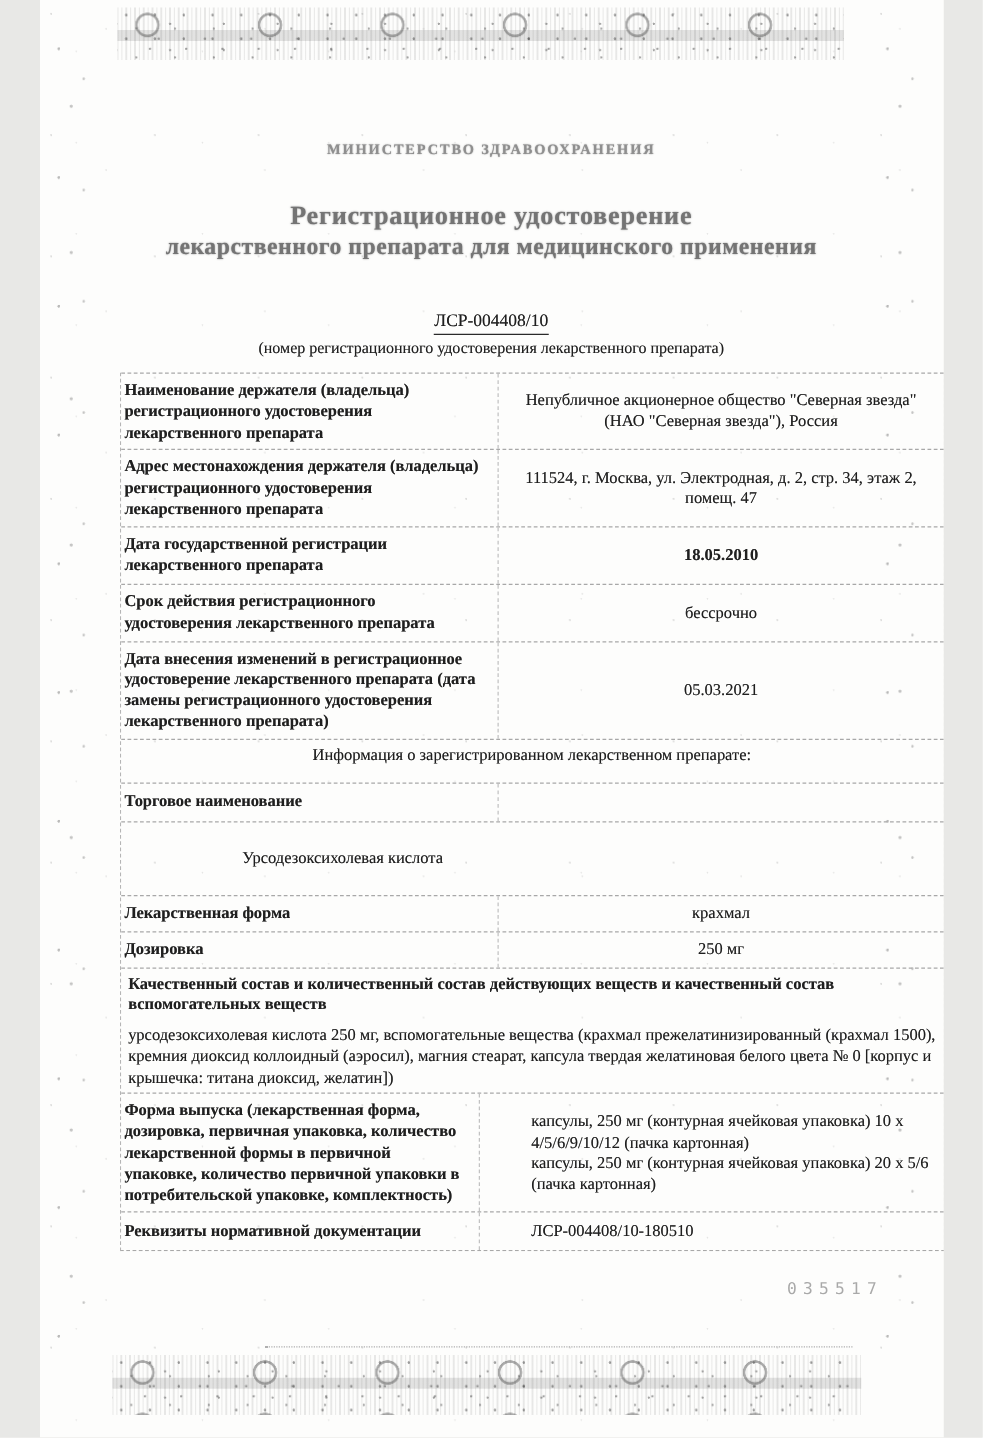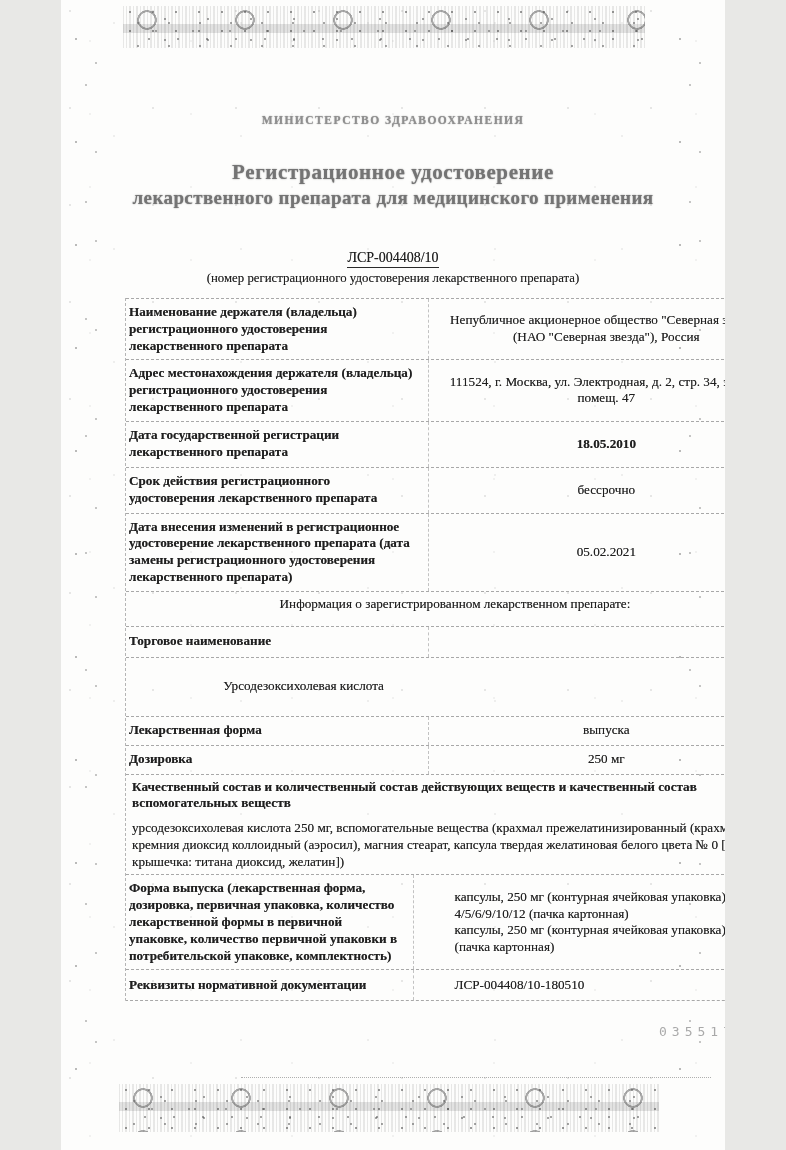--- a/index.html
+++ b/index.html
@@ -1,18 +1,18 @@
 <!DOCTYPE html>
 <html><head>
 <meta charset="utf-8">
 <style>
   html,body{margin:0;padding:0;background:#e8e8e6;}
   .page{
     position:relative;
-    width:664px;height:1150px;
+    width:723px;height:1150px;
     margin:0 auto;
     background:#fdfdfc;
     overflow:hidden;
     font-family:"Liberation Serif", serif;
     color:#1f1f1f;
   }
   
   .noise{
     position:absolute;inset:0;pointer-events:none;opacity:.45;
     background-image:
@@ -154,36 +154,36 @@
       <div class="cell value bold">18.05.2010</div>
     </div>
 
     <div class="row mh44">
       <div class="cell label">Срок действия регистрационного удостоверения лекарственного препарата</div>
       <div class="cell value">бессрочно</div>
     </div>
 
     <div class="row mh74">
       <div class="cell label">Дата внесения изменений в регистрационное удостоверение лекарственного препарата (дата замены регистрационного удостоверения лекарственного препарата)</div>
-      <div class="cell value">05.02.2021</div>
+      <div class="cell value">05.03.2021</div>
     </div>
 
     <div class="row full center mh26">Информация о зарегистрированном лекарственном препарате:</div>
 
     <div class="row mh30">
       <div class="cell label">Торговое наименование</div>
     </div>
 
     <div class="row mh56">
       <div class="cell value">Урсодезоксихолевая кислота</div>
     </div>
 
     <div class="row mh28">
       <div class="cell label">Лекарственная форма</div>
-      <div class="cell value">выпуска</div>
+      <div class="cell value">крахмал</div>
     </div>
 
     <div class="row mh28">
       <div class="cell label">Дозировка</div>
       <div class="cell value">250 мг</div>
     </div>
 
     <div class="row full bold">Качественный состав и количественный состав действующих веществ и качественный состав вспомогательных веществ</div>
 
     <div class="row full no-border">урсодезоксихолевая кислота 250 мг, вспомогательные вещества (крахмал прежелатинизированный (крахмал 1500), кремния диоксид коллоидный (аэросил), магния стеарат, капсула твердая желатиновая белого цвета № 0 [корпус и крышечка: титана диоксид, желатин])</div>

